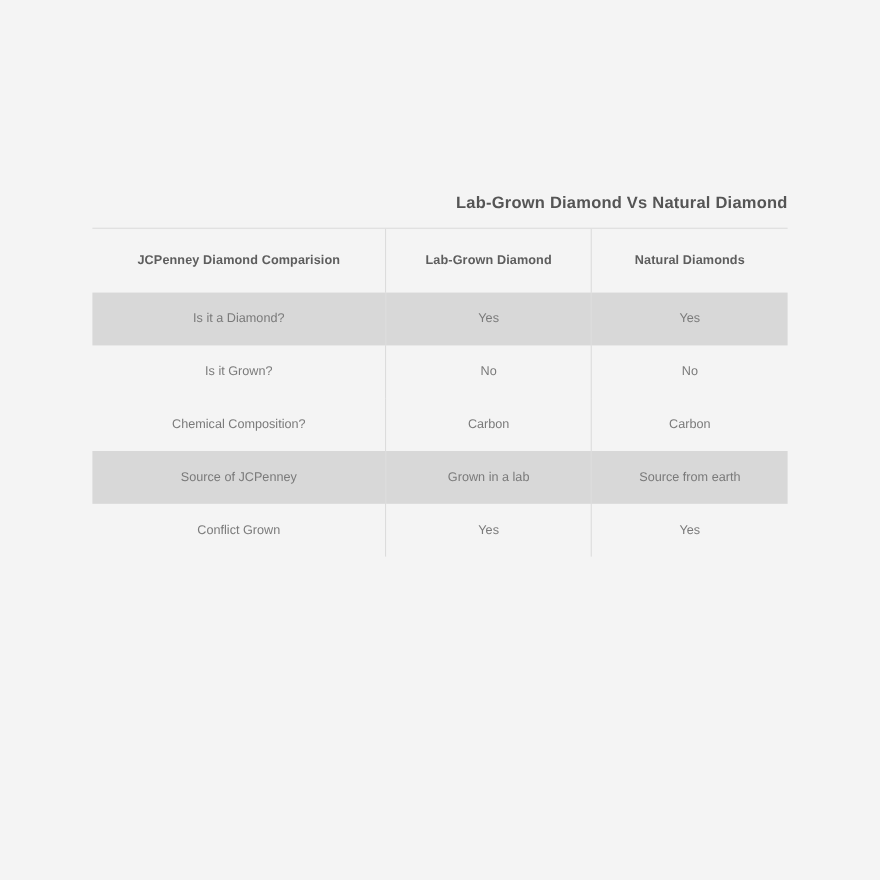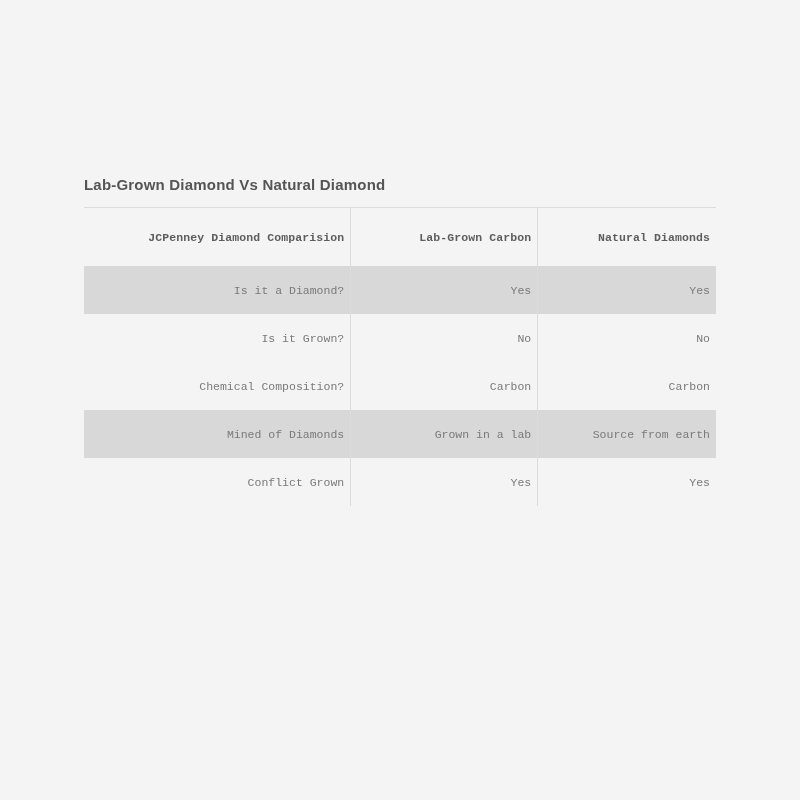--- a/index.html
+++ b/index.html
@@ -23,50 +23,49 @@
   }
 
   .comparison-wrap {
     position: absolute;
     left: 84px;
     top: 176px;
     width: 632px;
   }
 
   .title {
-    text-align: left;
+    text-align: right;
     font-size: 15px;
     font-weight: bold;
     color: #555555;
     letter-spacing: 0.2px;
     padding-bottom: 14px;
     border-bottom: 1px solid #dcdcdc;
   }
 
   table.compare {
     width: 100%;
     border-collapse: collapse;
     table-layout: fixed;
   }
 
   table.compare col.c0 { width: 42.2%; }
   table.compare col.c1 { width: 29.6%; }
   table.compare col.c2 { width: 28.2%; }
 
   table.compare th,
   table.compare td {
-    text-align: right;
+    text-align: center;
     font-size: 11.5px;
     font-weight: normal;
     color: #7a7a7a;
     height: 48px;
     vertical-align: middle;
     padding: 0 6px;
     box-sizing: border-box;
-    font-family: Liberation Mono, monospace;
   }
 
   table.compare thead th {
     font-weight: bold;
     color: #5d5d5d;
     font-size: 11.5px;
     height: 58px;
     letter-spacing: 0.1px;
   }
 
@@ -103,42 +102,42 @@
 
     <table class="compare">
       <colgroup>
         <col class="c0">
         <col class="c1">
         <col class="c2">
       </colgroup>
       <thead>
         <tr>
           <th class="col-feature">JCPenney Diamond Comparision</th>
-          <th class="col-lab">Lab-Grown Carbon</th>
+          <th class="col-lab">Lab-Grown Diamond</th>
           <th class="col-nat">Natural Diamonds</th>
         </tr>
       </thead>
       <tbody>
         <tr class="shaded">
           <td class="col-feature">Is it a Diamond?</td>
           <td class="col-lab">Yes</td>
           <td class="col-nat">Yes</td>
         </tr>
         <tr class="plain">
           <td class="col-feature">Is it Grown?</td>
           <td class="col-lab">No</td>
           <td class="col-nat">No</td>
         </tr>
         <tr class="plain">
           <td class="col-feature">Chemical Composition?</td>
           <td class="col-lab">Carbon</td>
           <td class="col-nat">Carbon</td>
         </tr>
         <tr class="shaded">
-          <td class="col-feature">Mined of Diamonds</td>
+          <td class="col-feature">Source of JCPenney</td>
           <td class="col-lab">Grown in a lab</td>
           <td class="col-nat">Source from earth</td>
         </tr>
         <tr class="plain">
           <td class="col-feature">Conflict Grown</td>
           <td class="col-lab">Yes</td>
           <td class="col-nat">Yes</td>
         </tr>
       </tbody>
     </table>

